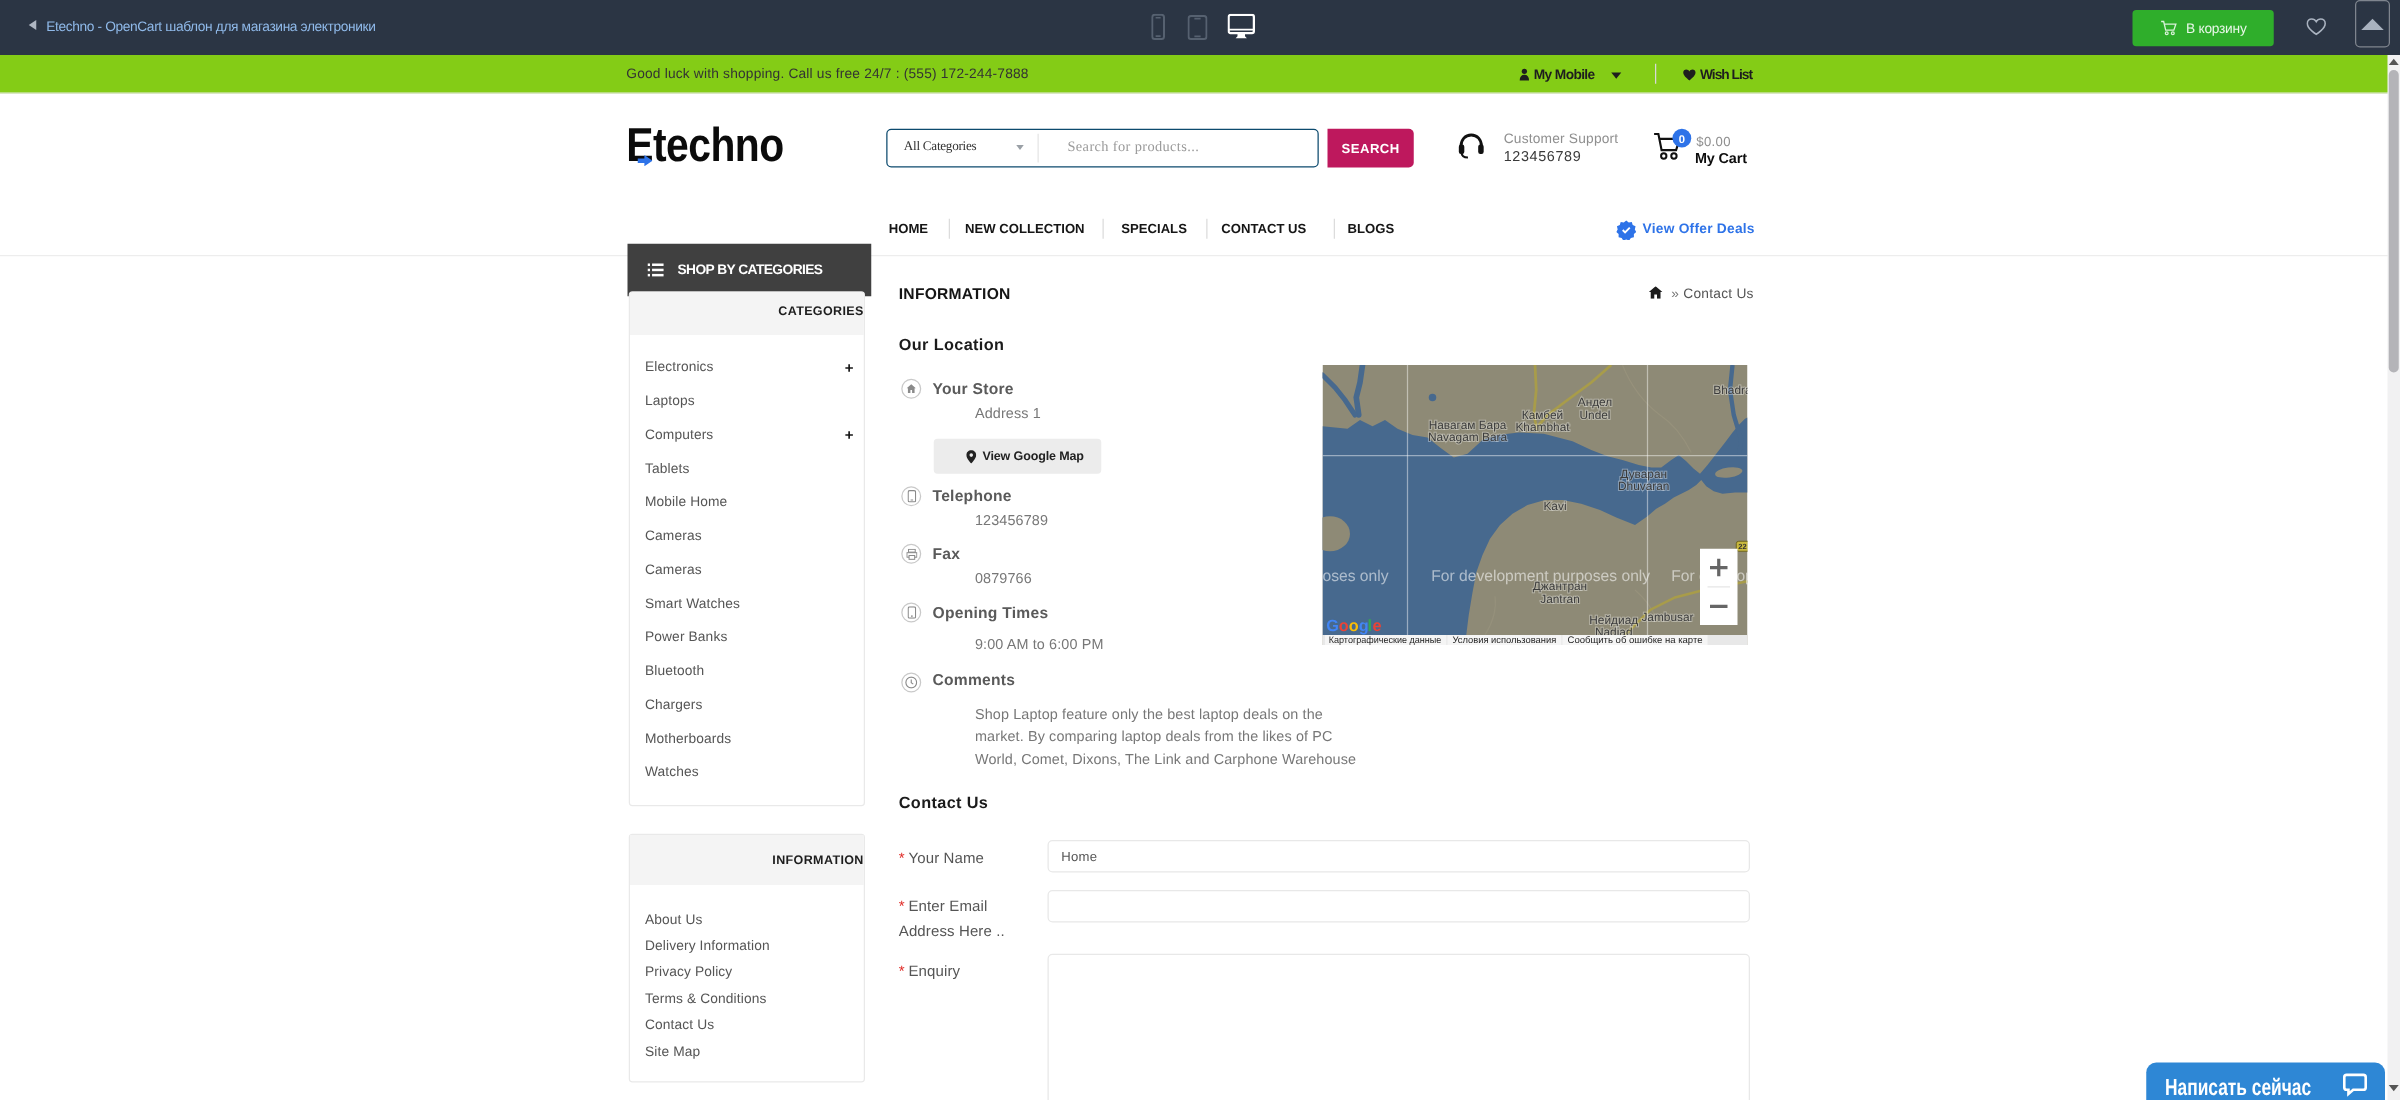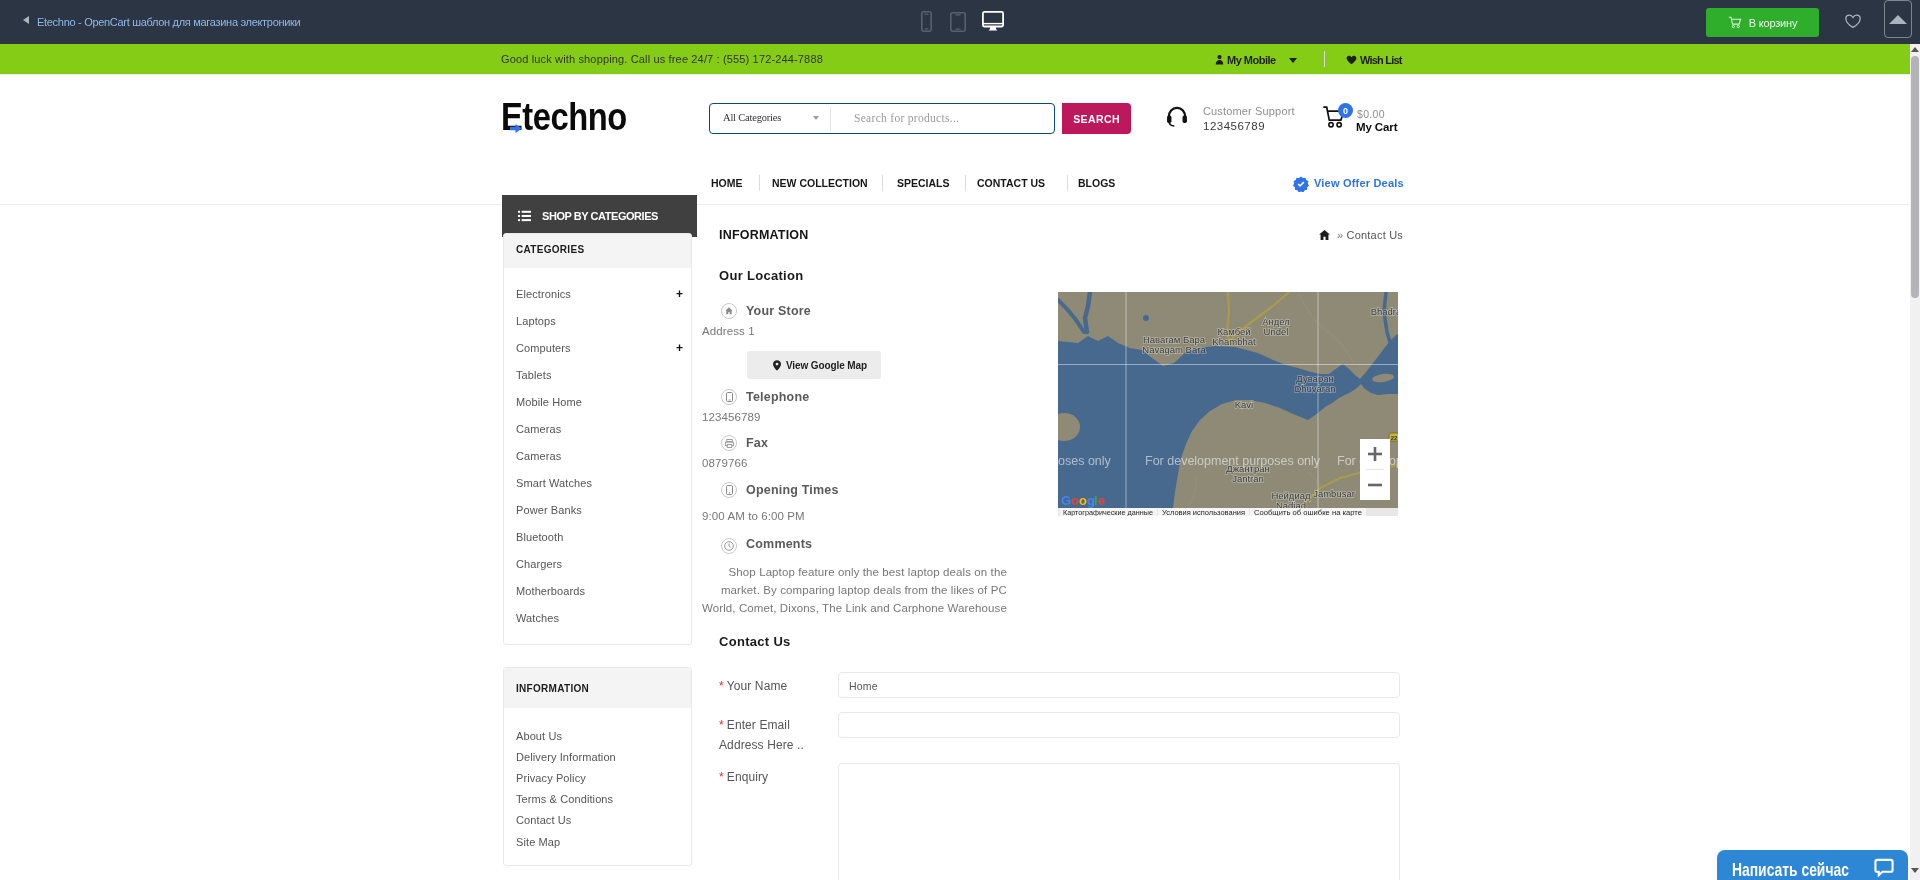--- a/index.html
+++ b/index.html
@@ -34,31 +34,31 @@
   .cart-amt { position:absolute; left:1357px; top:108px; font-size:10.5px; color:#8f8f8f; letter-spacing:0.3px; }
   .cart-lab { position:absolute; left:1356px; top:121px; font-size:11.5px; color:#0d0d0d; font-weight:bold; letter-spacing:-0.1px; }
   
   .nav { position:absolute; left:0; top:163px; width:1920px; height:42px; background:#fff; border-bottom:1px solid #ededed; }
   .shopcat { position:absolute; left:502px; top:0; width:195px; height:42px; background:#404040; color:#fff; font-size:11px; font-weight:bold; letter-spacing:-0.45px; display:flex; align-items:center;margin-top:32px; }
   .nav a { position:absolute; top:14px; font-size:10.5px; font-weight:bold; color:#161616; letter-spacing:0; text-decoration:none; }
   .nav .nsep { position:absolute; top:12px; width:1px; height:16px; background:#dcdcdc; }
   .offer { position:absolute; left:1314px; top:13.5px; font-size:11px; font-weight:bold; color:#2e73e8; letter-spacing:0.2px; }
   
   .sbox { position:absolute; left:503px; width:189px; background:#fff; border:1px solid #e9e9e9; border-radius:3px; }
-  .sbox .shead { background:#f4f4f4; font-size:10px; font-weight:bold; color:#1d1d1d; letter-spacing:0.3px; padding-left:12px; display:flex; align-items:center; }
+  .sbox .shead { background:#f4f4f4; font-size:10px; font-weight:bold; color:#1d1d1d; letter-spacing:0.3px; padding-left:12px; display:flex; align-items:center;justify-content:flex-end; }
   .sbox ul { list-style:none; }
   .sbox li { position:relative; font-size:11px; color:#555; letter-spacing:0.1px; padding-left:12px; display:flex; align-items:center; }
   .sbox li .plus { position:absolute; right:8px; font-weight:bold; color:#111; font-size:12px; }
   
   .h-info { position:absolute; left:719px; top:228px; font-size:12.5px; font-weight:bold; color:#151515; letter-spacing:0.2px; }
   .crumb { position:absolute; top:229px; left:1319px; font-size:11px; color:#555; letter-spacing:0.2px; }
   .h-sec { font-size:13px; font-weight:bold; color:#1b1b1b; letter-spacing:0.3px; position:absolute; left:719px; }
   .ic-circle { position:absolute; left:721px; width:16px; height:16px; border:1px solid #c9c9c9; border-radius:50%; display:flex; align-items:center; justify-content:center; }
   .it-title { position:absolute; left:746px; font-size:12.5px; font-weight:600; color:#5a5a5a; letter-spacing:0.2px; }
-  .it-sub { position:absolute; left:702px; font-size:11.5px; color:#777; letter-spacing:0.1px;text-align:right; }
+  .it-sub { position:absolute; left:780px; font-size:11.5px; color:#777; letter-spacing:0.1px; }
   .gmap-btn { position:absolute; left:747px; top:351px; width:134px; height:28px; background:#ececec; border-radius:3px; font-size:10px; font-weight:bold; color:#222; letter-spacing:-0.1px; display:flex; align-items:center; justify-content:center; padding-left:12px; }
   .form-lab { position:absolute; left:719px; font-size:12px; color:#555; letter-spacing:0.1px; }
   .form-lab .req { color:#e02b27; margin-right:3px; }
   .inp { position:absolute; left:838px; width:562px; border:1px solid #e8e8e8; border-radius:4px; background:#fff; }
   
   .chat { position:absolute; left:1717px; top:850px; width:191px; height:30px; background:#2e87d5; border-radius:8px 8px 0 0; color:#fff; }
   
   .sbar { position:absolute; left:1910px; top:44px; width:10px; height:836px; background:#f1f1f2; }
   .sbar .thumb { position:absolute; left:1px; top:12px; width:8px; height:242px; background:#b4b4b8; border-radius:4px; }
 </style>

